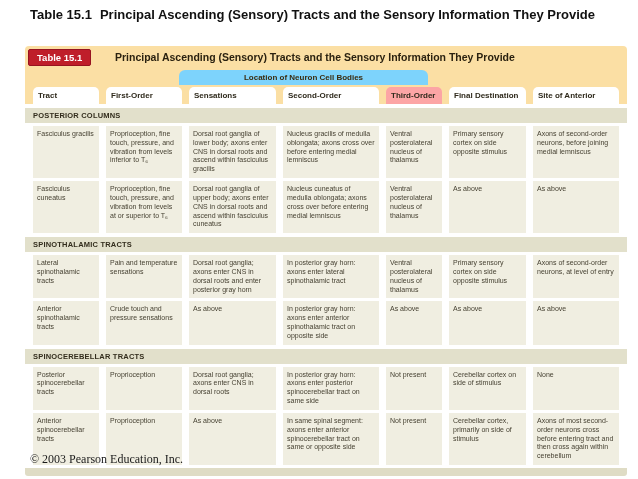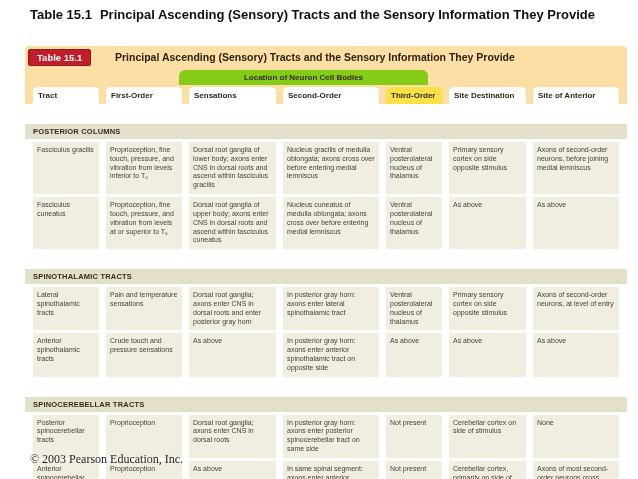--- a/index.html
+++ b/index.html
@@ -20,37 +20,37 @@
   .badge{
     position:absolute;left:3px;top:3px;height:15px;line-height:15px;padding:0 8px;
     background:#bf1e2a;border:1px solid #971320;border-radius:2px;
     color:#fff;font-size:9.5px;font-weight:bold;
   }
   .tbl-title{
     position:absolute;left:90px;top:5px;font-size:10.5px;font-weight:bold;color:#2b2210;
   }
   .loc-band{
     position:absolute;left:154px;top:24px;width:249px;height:15px;
-    background:#84cc16;border-radius:6px 6px 0 0;
+    background:#7dd3fc;border-radius:6px 6px 0 0;
     text-align:center;font-size:8px;font-weight:bold;color:#3a2c10;line-height:16px;
   }
   .grid7{
     display:grid;grid-template-columns:66px 76px 87px 96px 56px 77px 1fr;
     column-gap:5px;padding:0 8px;gap:7px;
   }
   .tabs{position:absolute;left:0;right:0;bottom:0;}
   .tab{
     background:#ffffff;border-radius:5px 5px 0 0;height:17px;line-height:18px;
     padding-left:5px;font-size:8px;font-weight:bold;color:#2f2a1c;white-space:nowrap;overflow:hidden;
   }
-  .tab.tint{background:#fde047;}
+  .tab.tint{background:#fca5a5;}
   
   .tbody{background:#ffffff;}
   .sec-band{
-    margin-top:20px;background:#e2e0cb;padding:3px 0 3px 8px;
+    margin-top:4px;background:#e2e0cb;padding:3px 0 3px 8px;
     font-size:7.5px;font-weight:bold;color:#332d1d;letter-spacing:.2px;
   }
   .row{margin-top:3px;}
   .cell{
     background:#f0eee1;padding:4px 4px;font-size:7px;line-height:1.26;color:#474233;
     overflow-wrap:break-word;min-height:26px;
   }
   .r1 .cell,.r2 .cell{min-height:38px;}
   .r3 .cell{min-height:34px;}
   .r6 .cell{min-height:34px;}
@@ -70,21 +70,21 @@
   <div class="head-band">
     <div class="badge">Table 15.1</div>
     <div class="tbl-title">Principal Ascending (Sensory) Tracts and the Sensory Information They Provide</div>
     <div class="loc-band">Location of Neuron Cell Bodies</div>
     <div class="tabs grid7">
       <div class="tab">Tract</div>
       <div class="tab">First-Order</div>
       <div class="tab">Sensations</div>
       <div class="tab">Second-Order</div>
       <div class="tab tint">Third-Order</div>
-      <div class="tab">Site Destination</div>
+      <div class="tab">Final Destination</div>
       <div class="tab">Site of Anterior</div>
     </div>
   </div>
 
   <div class="tbody">
 
     <div class="sec-band">POSTERIOR COLUMNS</div>
 
     <div class="row r1 grid7">
       <div class="cell">Fasciculus gracilis</div>

